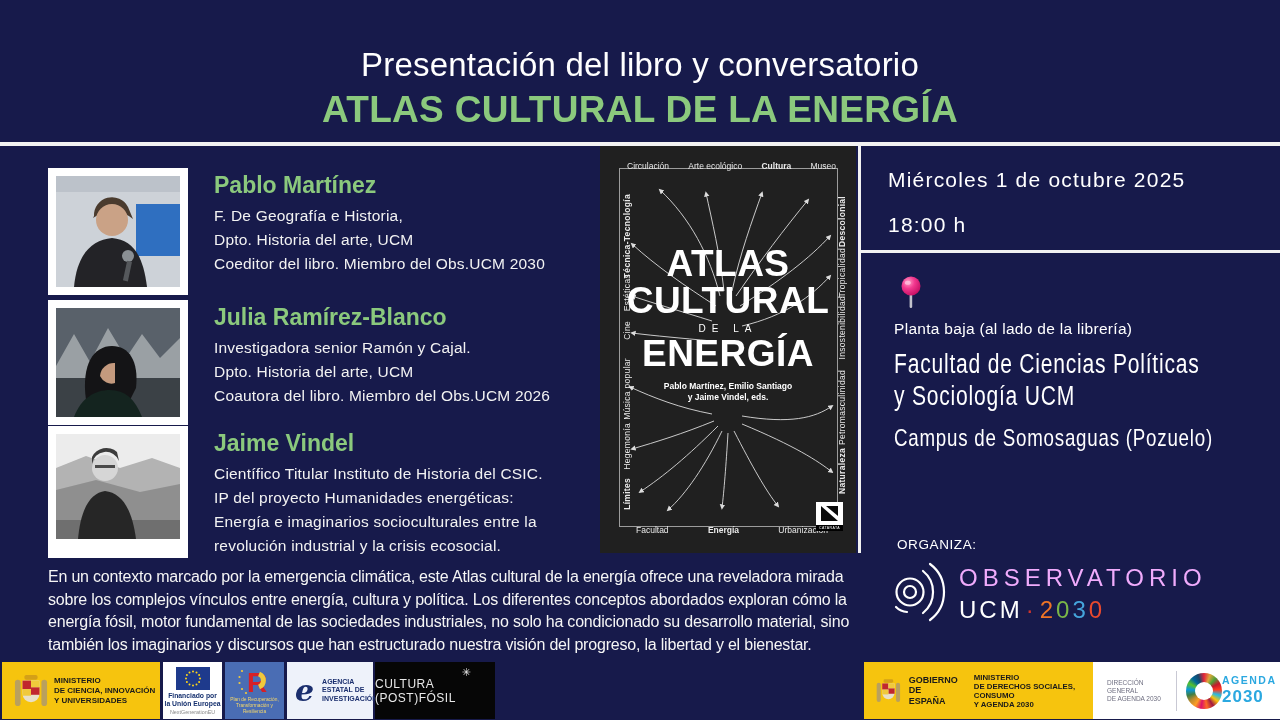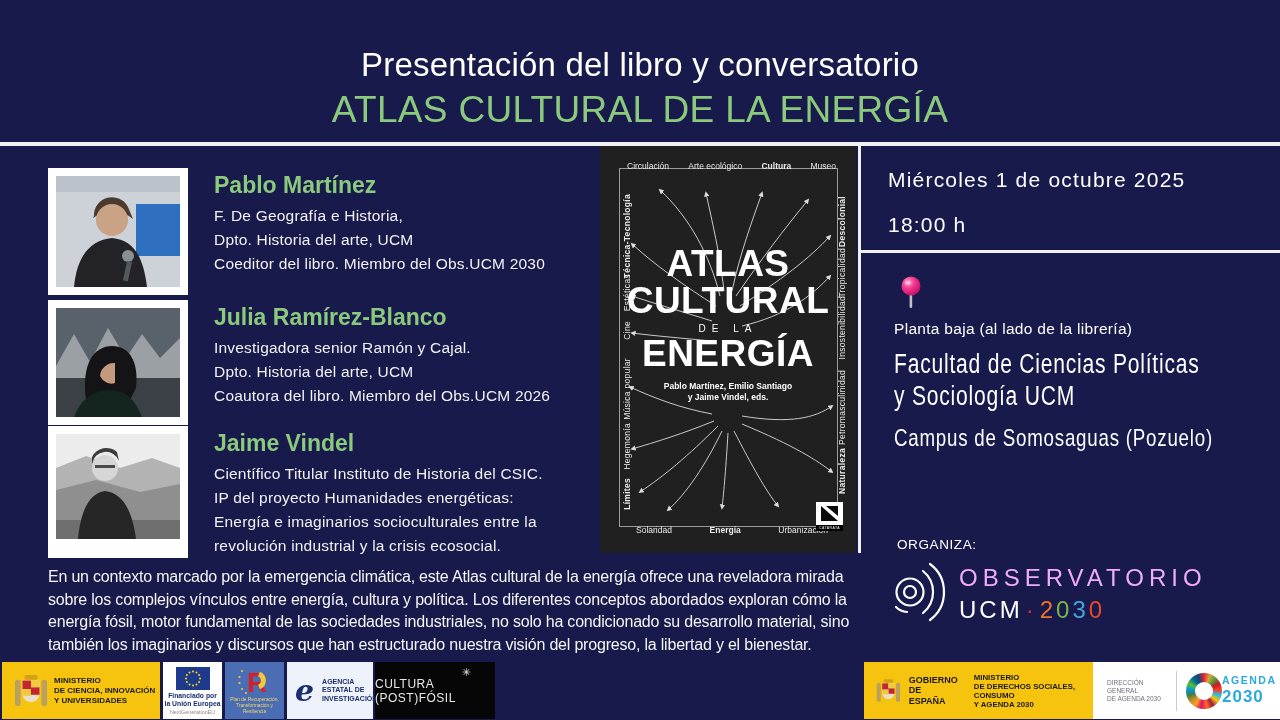--- a/index.html
+++ b/index.html
@@ -3,21 +3,21 @@
 <meta charset="utf-8">
 <style>
   html,body{margin:0;padding:0}
   body{width:1280px;height:720px;position:relative;overflow:hidden;
        background:#171a4b;color:#fff;font-family:"Liberation Sans",sans-serif;}
 
   
   .header{position:absolute;top:0;left:0;width:1280px;height:142px;text-align:center;
           padding-top:46px;box-sizing:border-box}
   .header .l1{font-size:33px;font-weight:normal;color:#fff;margin:0;letter-spacing:.2px}
-  .header .l2{font-size:37px;font-weight:normal;color:#8bc97d;margin:5px 0 0;letter-spacing:.3px}
+  .header .l2{font-size:37px;font-weight:bold;color:#8bc97d;margin:5px 0 0;letter-spacing:.3px}
   .hr-main{position:absolute;top:142px;left:0;width:1280px;height:4px;background:#f2f2f2}
 
   
   .speaker{position:absolute;left:48px;display:flex}
   .sp1{top:168px}.sp2{top:300px}.sp3{top:426px}
   .photo-frame{background:#fff;padding:8px;flex:none;font-size:0}
   .sp-text{margin-left:26px;padding-top:4px}
   .sp-name{font-size:23px;font-weight:bold;color:#8bc97d;margin:0 0 5px}
   .sp-line{font-size:15.5px;line-height:24px;color:#f2f2f2;letter-spacing:.2px}
 
@@ -209,21 +209,21 @@
   <span class="rot" style="left:22px;top:277px">Hegemonía</span>
   <span class="rot bold" style="left:22px;top:332px">Límites</span>
 
   <span class="rot bold" style="left:237px;top:50px">Descolonial</span>
   <span class="rot" style="left:237px;top:102px">Tropicalidad</span>
   <span class="rot" style="left:237px;top:150px">Insostenibilidad</span>
   <span class="rot" style="left:237px;top:224px">Petromasculinidad</span>
   <span class="rot bold" style="left:237px;top:302px">Naturaleza</span>
 
   <div class="cover-bottom">
-    <span>Solaridad</span>
+    <span>Facultad</span>
     <span class="bold">Energía</span>
     <span>Urbanización</span>
   </div>
 
   <div class="cover-center">
     <div class="ct">ATLAS</div>
     <div class="ct">CULTURAL</div>
     <div class="cde">DE LA</div>
     <div class="ct">ENERGÍA</div>
     <div class="cauth">

